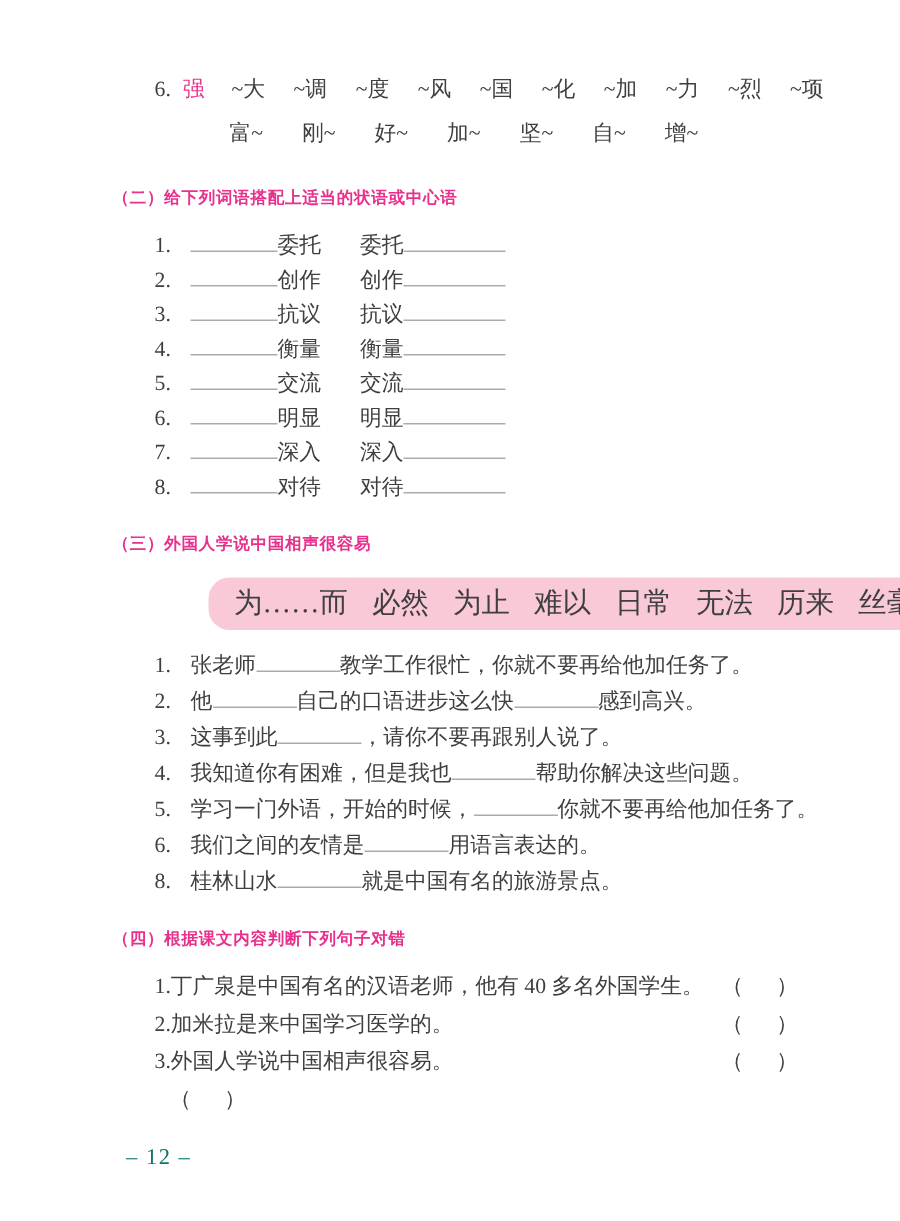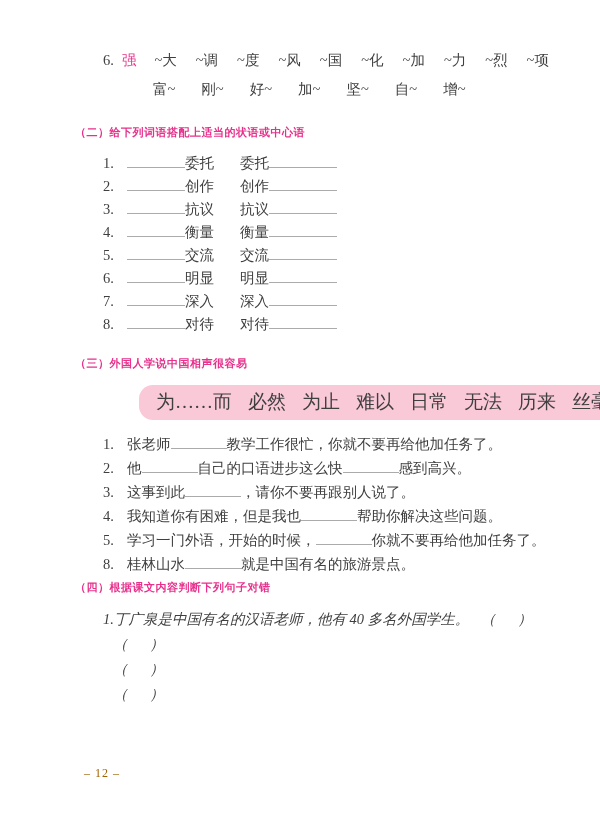--- a/index.html
+++ b/index.html
@@ -28,21 +28,21 @@
   .ex6-row2 .ex6-items{gap:26px;}
 
   
   .heading{
     font-family:"Liberation Sans","DejaVu Sans",sans-serif;
     font-weight:bold;font-size:11px;color:var(--accent);
     letter-spacing:0.5px;line-height:22px;
   }
   .h2{margin-top:17px;}
   .h3{margin-top:14px;}
-  .h4{font-family:Liberation Serif, serif;}
+  .h4{margin-top:15px;font-family:Liberation Serif, serif;}
 
   
   .s2-list{margin-left:28px;margin-top:11px;font-size:14.5px;}
   .s2-row{display:flex;align-items:baseline;height:23px;white-space:nowrap;}
   .num{width:24px;flex:0 0 24px;}
   .blank{
     display:inline-block;height:13px;border-bottom:1px solid var(--blank);
     width:58px;vertical-align:baseline;
   }
   .blank.wide{width:68px;}
@@ -55,28 +55,28 @@
     background:var(--bank-bg);border-radius:14px;
     padding:4px 17px 5px 17px;font-size:19px;white-space:nowrap;
   }
   .s3-list{margin-left:28px;margin-top:12px;font-size:14.5px;}
   .s3-row{line-height:24px;white-space:nowrap;}
   .s3-row .num{display:inline-block;}
   .s3-row .blank{width:56px;}
 
   
   .s4-list{margin-left:28px;margin-top:9px;font-size:14.5px;}
-  .s4-row{display:flex;justify-content:space-between;align-items:flex-end;line-height:25px;font-style:italic;}
+  .s4-row{display:flex;justify-content:space-between;align-items:flex-end;line-height:25px;}
   .s4-text{white-space:nowrap;}
   .s4-answer{display:flex;gap:22px;flex:0 0 auto;margin-left:10px;}
 
   
   .page-num{
     position:absolute;left:84px;bottom:33px;
-    font-size:12px;letter-spacing:1px;color:#a16207;
+    font-size:15px;letter-spacing:1px;color:#0f766e;
   }
 </style>
 </head>
 <body>
 
 <div class="page">
   <div class="content">
 
     <div class="ex6">
       <div class="ex6-row">
@@ -188,39 +188,42 @@
           <span class="bank-word">历来</span>
           <span class="bank-word">丝毫</span>
         </span>
     </div>
     <div class="s3-list">
         <div class="s3-row"><span class="num">1.</span><span class="seg">张老师</span><span class="blank"></span><span class="seg">教学工作很忙，你就不要再给他加任务了。</span></div>
         <div class="s3-row"><span class="num">2.</span><span class="seg">他</span><span class="blank"></span><span class="seg">自己的口语进步这么快</span><span class="blank"></span><span class="seg">感到高兴。</span></div>
         <div class="s3-row"><span class="num">3.</span><span class="seg">这事到此</span><span class="blank"></span><span class="seg">，请你不要再跟别人说了。</span></div>
         <div class="s3-row"><span class="num">4.</span><span class="seg">我知道你有困难，但是我也</span><span class="blank"></span><span class="seg">帮助你解决这些问题。</span></div>
         <div class="s3-row"><span class="num">5.</span><span class="seg">学习一门外语，开始的时候，</span><span class="blank"></span><span class="seg">你就不要再给他加任务了。</span></div>
+        <div class="s3-row"><span class="num">6.</span><span class="seg">我们之间的友情是</span><span class="blank"></span><span class="seg">用语言表达的。</span></div>
         <div class="s3-row"><span class="num">8.</span><span class="seg">桂林山水</span><span class="blank"></span><span class="seg">就是中国有名的旅游景点。</span></div>
       </div>
 
     <div class="heading h4">（四）根据课文内容判断下列句子对错</div>
     <div class="s4-list">
         <div class="s4-row">
           <div class="s4-text"><span class="num">1.</span><span class="seg">丁广泉是中国有名的汉语老师，他有 40 多名外国学生。</span></div>
           <div class="s4-answer">
             <span class="paren">（</span>
             <span class="paren">）</span>
           </div>
         </div>
         <div class="s4-row">
-          <div class="s4-answer">
-            <span class="paren">（</span>
-            <span class="paren">）</span>
-          </div>
-        </div>
-        <div class="s4-row">
+          <div class="s4-text"><span class="num">2.</span><span class="seg">加米拉是来中国学习医学的。</span></div>
+          <div class="s4-answer">
+            <span class="paren">（</span>
+            <span class="paren">）</span>
+          </div>
+        </div>
+        <div class="s4-row">
+          <div class="s4-text"><span class="num">3.</span><span class="seg">外国人学说中国相声很容易。</span></div>
           <div class="s4-answer">
             <span class="paren">（</span>
             <span class="paren">）</span>
           </div>
         </div>
         <div class="s4-row">
           <div class="s4-answer">
             <span class="paren">（</span>
             <span class="paren">）</span>
           </div>

